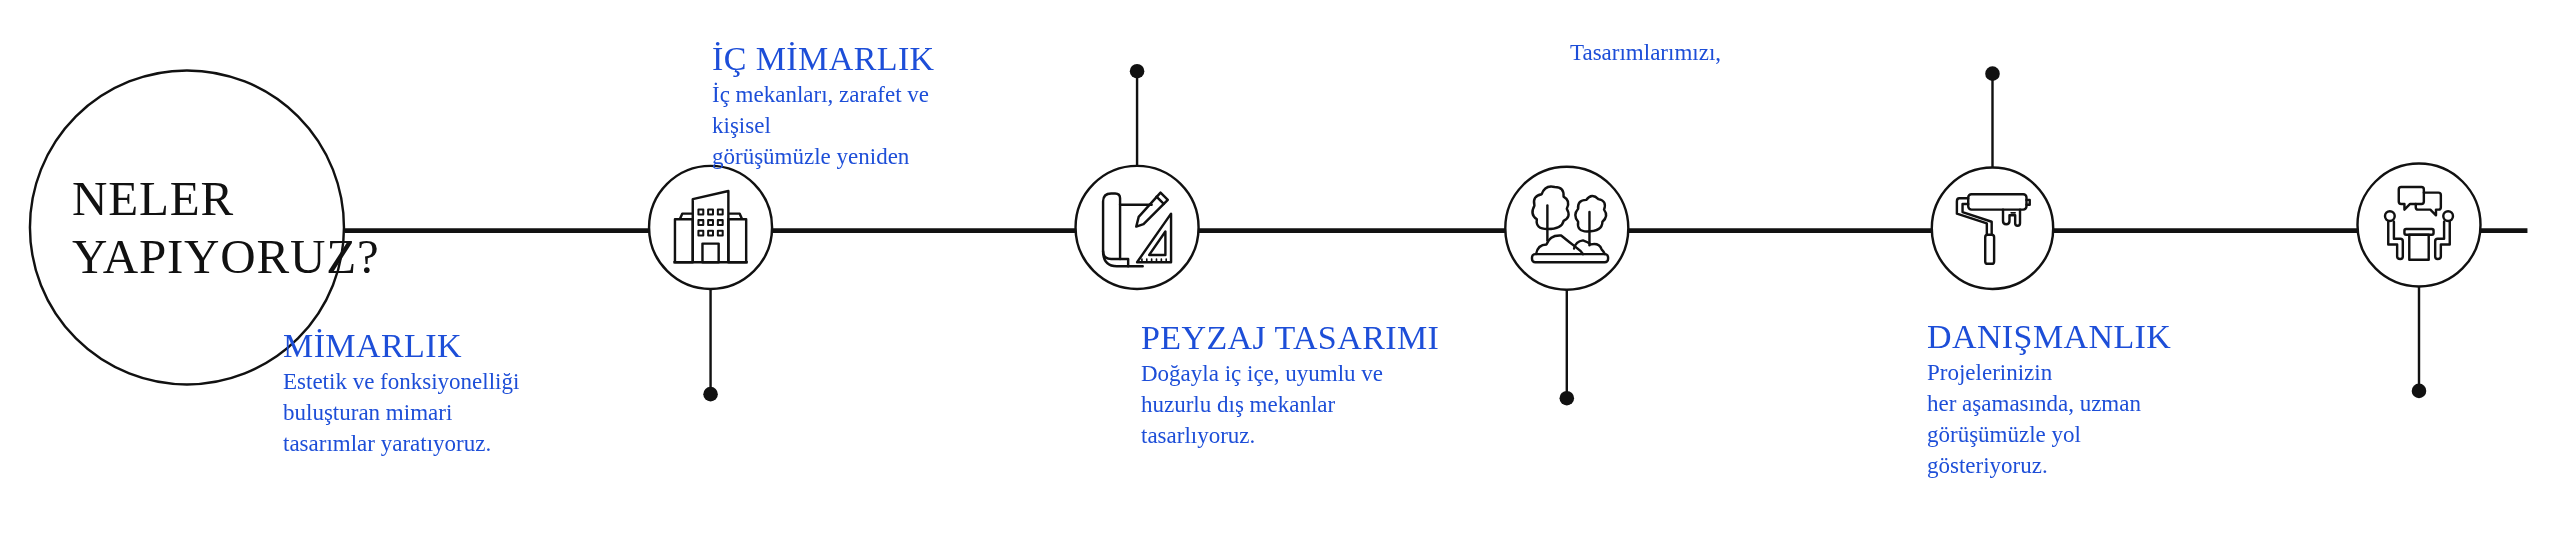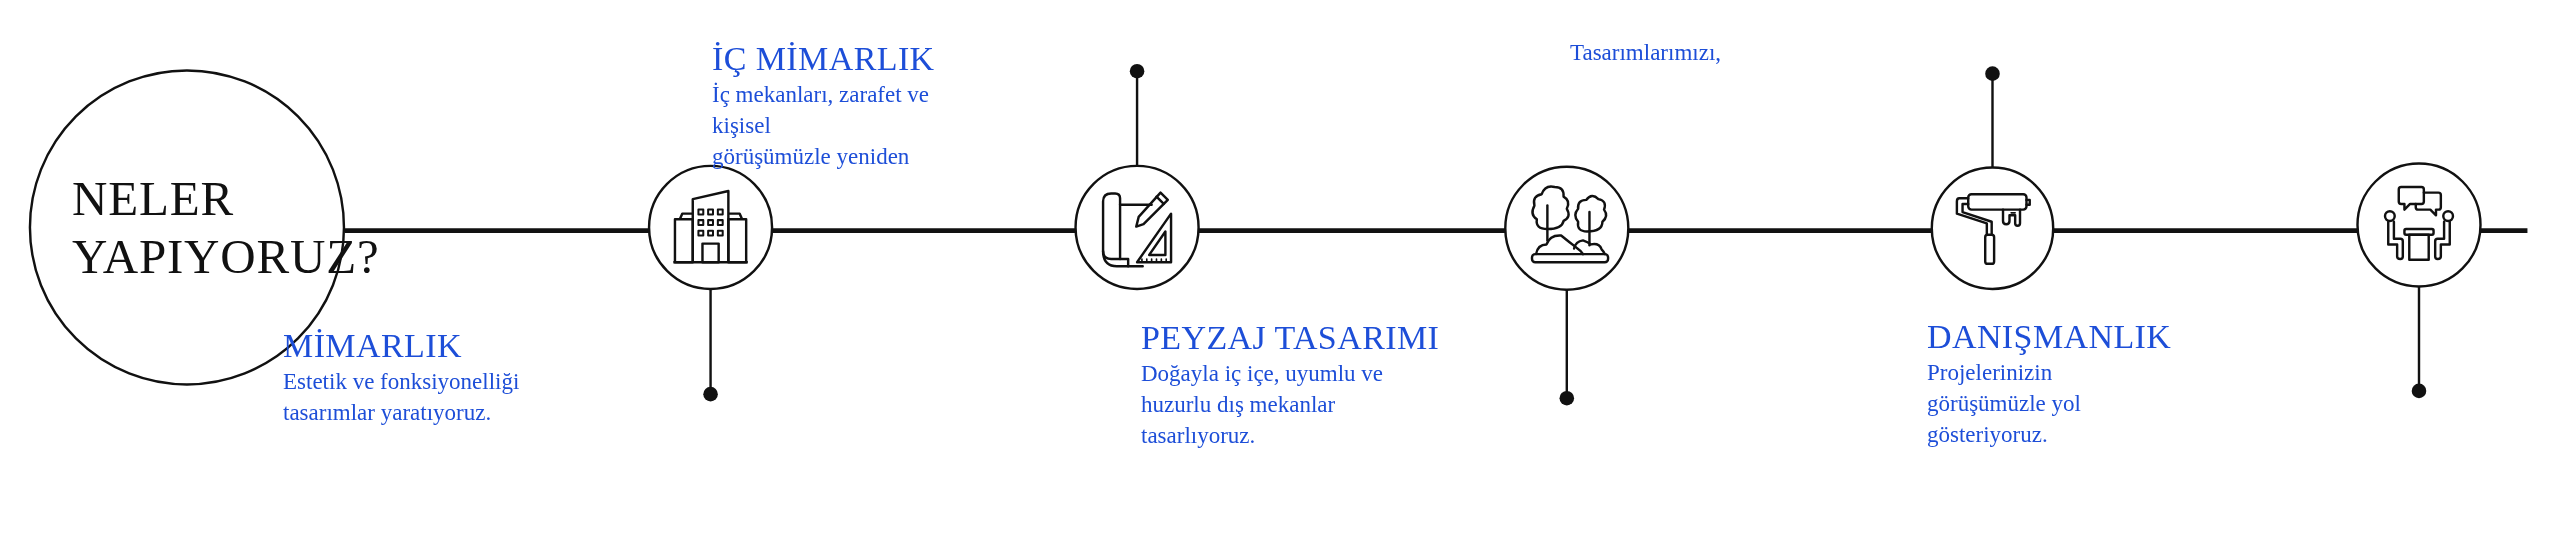--- a/index.html
+++ b/index.html
@@ -168,20 +168,21 @@
 
   <div class="hero-title">
     <span>NELER</span>
     <span>YAPIYORUZ?</span>
   </div>
 
   <div class="block" style="left:283px;top:326px;">
     <h2 class="title">MİMARLIK</h2>
     <p class="body">
       <span>Estetik ve fonksiyonelliği</span>
+      <span>buluşturan mimari</span>
       <span>tasarımlar yaratıyoruz.</span>
     </p>
   </div>
 
   <div class="block" style="left:712px;top:39px;">
     <h2 class="title">İÇ MİMARLIK</h2>
     <p class="body">
       <span>İç mekanları, zarafet ve</span>
       <span>kişisel</span>
       <span>görüşümüzle yeniden</span>
@@ -200,19 +201,20 @@
   <div class="block" style="left:1570px;top:37px;">
     <p class="body">
       <span>Tasarımlarımızı,</span>
     </p>
   </div>
 
   <div class="block" style="left:1927px;top:317px;">
     <h2 class="title">DANIŞMANLIK</h2>
     <p class="body">
       <span>Projelerinizin</span>
+      <span>her aşamasında, uzman</span>
       <span>görüşümüzle yol</span>
       <span>gösteriyoruz.</span>
     </p>
   </div>
 
 </div>
 
 
 </body></html>

